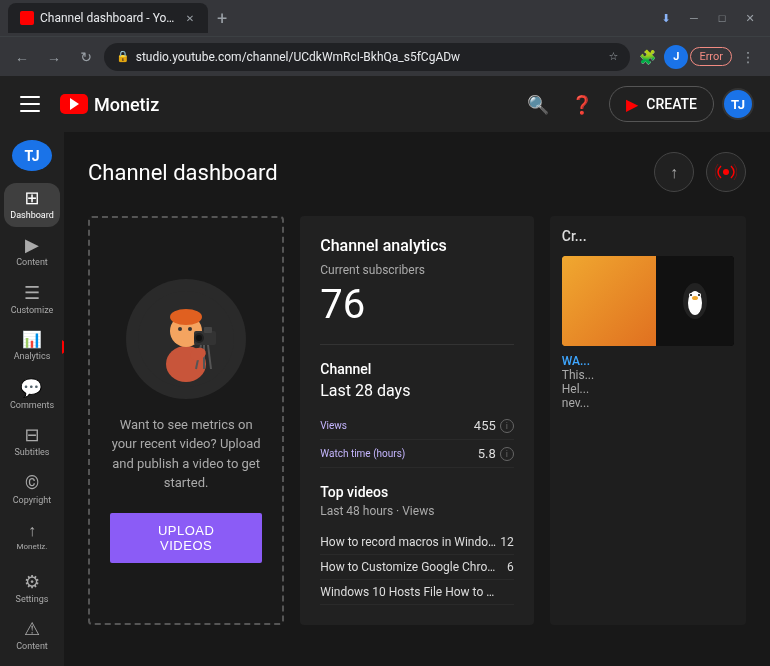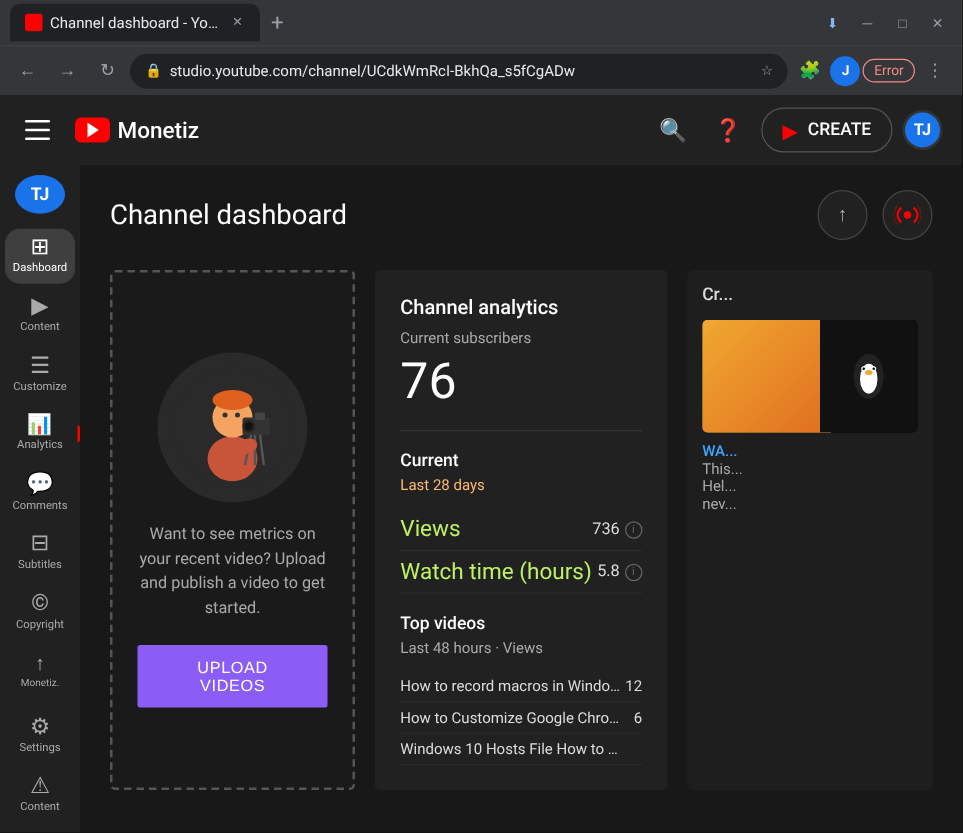--- a/index.html
+++ b/index.html
@@ -64,23 +64,23 @@
     .upload-illustration { width: 120px; height: 120px; background: #2a2a2a; border-radius: 50%; display: flex; align-items: center; justify-content: center; margin-bottom: 16px; overflow: hidden; }
     .upload-text { font-size: 13px; color: #aaa; text-align: center; margin-bottom: 20px; line-height: 1.5; max-width: 200px; }
     .upload-videos-btn { background: #8b5cf6; color: #fff; border: none; border-radius: 2px; padding: 10px 24px; font-size: 13px; font-weight: 500; cursor: pointer; letter-spacing: 0.5px; text-transform: uppercase; }
 
     .analytics-card { min-height: 280px; }
     .analytics-title { font-size: 16px; font-weight: 500; margin-bottom: 8px; }
     .analytics-subtitle { font-size: 12px; color: #aaa; margin-bottom: 4px; }
     .analytics-big-num { font-size: 40px; font-weight: 400; margin-bottom: 16px; }
     .analytics-divider { border: none; border-top: 1px solid #333; margin: 16px 0; }
     .analytics-section-title { font-size: 14px; font-weight: 500; margin-bottom: 4px; }
-    .analytics-period { font-size: 12px; color: #fdba74; margin-bottom: 12px; }
+    .analytics-period { font-size: 16px; color: #ffffff; margin-bottom: 12px; }
     .analytics-row { display: flex; align-items: center; justify-content: space-between; padding: 6px 0; border-bottom: 1px solid #2a2a2a; }
-    .analytics-label { font-size: 18px; color: #bef264; display: flex; align-items: center; gap: 6px; }
+    .analytics-label { font-size: 10px; color: #c4b5fd; display: flex; align-items: center; gap: 6px; }
     .analytics-value { font-size: 13px; color: #ddd; display: flex; align-items: center; gap: 4px; }
     .info-icon { width: 14px; height: 14px; border-radius: 50%; border: 1px solid #666; display: flex; align-items: center; justify-content: center; font-size: 9px; color: #666; cursor: pointer; }
     .top-videos-title { font-size: 14px; font-weight: 500; margin: 16px 0 4px; }
     .top-videos-period { font-size: 12px; color: #aaa; margin-bottom: 12px; }
     .video-row { display: flex; align-items: center; justify-content: space-between; padding: 5px 0; border-bottom: 1px solid #2a2a2a; }
     .video-title-text { font-size: 12px; color: #ddd; white-space: nowrap; overflow: hidden; text-overflow: ellipsis; max-width: 180px; }
     .video-views { font-size: 12px; color: #ddd; }
 
     
     .create-card { min-height: 280px; background: #1a1a1a; }
@@ -264,29 +264,29 @@
           </div>
           <p class="upload-text">Want to see metrics on your recent video? Upload and publish a video to get started.</p>
           <button class="upload-videos-btn">UPLOAD VIDEOS</button>
         </div>
 
         <div class="card analytics-card">
           <div class="analytics-title">Channel analytics</div>
           <div class="analytics-subtitle">Current subscribers</div>
           <div class="analytics-big-num">76</div>
           <hr class="analytics-divider">
-          <div class="analytics-section-title">Current</div>
+          <div class="analytics-section-title">Channel</div>
           <div class="analytics-period">Last 28 days</div>
 
           <div class="analytics-row">
             <span class="analytics-label">
               <span>Views</span>
             </span>
             <span class="analytics-value">
-              <span>736</span>
+              <span>455</span>
               <div class="info-icon">i</div>
             </span>
           </div>
           <div class="analytics-row">
             <span class="analytics-label">
               <span>Watch time (hours)</span>
             </span>
             <span class="analytics-value">
               <span>5.8</span>
               <div class="info-icon">i</div>

